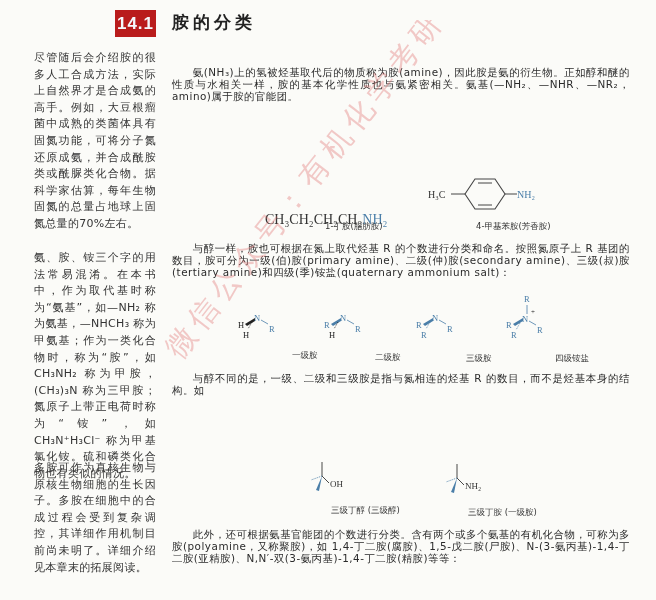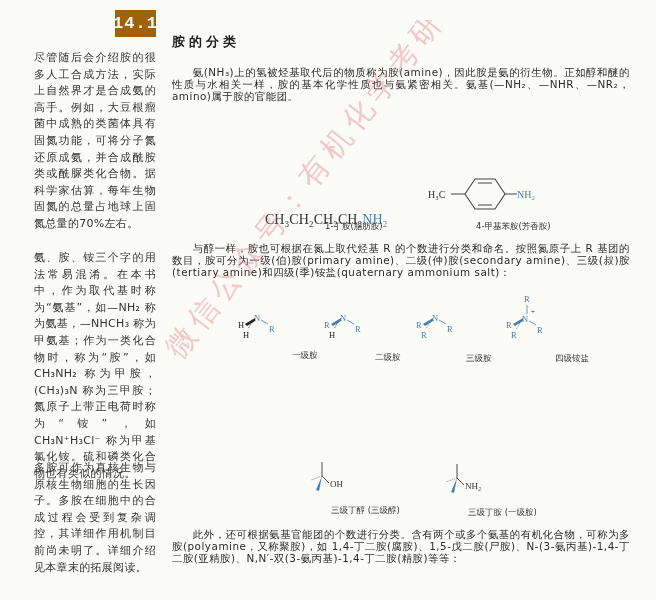--- a/index.html
+++ b/index.html
@@ -5,29 +5,28 @@
   html, body { margin:0; padding:0; }
   body {
     width:656px; height:600px; overflow:hidden; position:relative;
     background:#fbfbf8;
     font-family:"DejaVu Serif", serif;
     color:#2a2a2a;
   }
   .page { position:absolute; inset:0; }
   .sec-badge {
     position:absolute; left:115px; top:10px; width:41px; height:27px;
-    background:#a16207; color:#f4f9fd;
-    font-family:Liberation Mono, monospace; font-size:17px; font-weight:bold;
+    background:#b91c1c; color:#f4f9fd;
+    font-family:Liberation Sans, sans-serif; font-size:17px; font-weight:bold;
     display:flex; align-items:center; justify-content:center; letter-spacing:1px;
   }
   .sec-title {
     position:absolute; left:172px; top:11px;
-    font-size:13px; font-weight:bold; letter-spacing:4px; color:#222;
+    font-size:17px; font-weight:bold; letter-spacing:4px; color:#222;
     font-family:"DejaVu Sans", sans-serif;
-    margin-top:22px;
   }
   .margin-note {
     position:absolute; left:34px; width:122px;
     font-size:11px; line-height:16.6px; color:#333;
     text-align:justify; letter-spacing:0.3px;
     font-family:"DejaVu Sans", sans-serif;
   }
   .main-p {
     position:absolute; left:172px; width:458px;
     font-size:10.4px; line-height:12px; color:#2a2a2a;
@@ -120,20 +119,21 @@
     <text x="6" y="36" font-size="8.5" fill="#4a7ea8">R</text>
     <polygon points="13,32 23,26 23,29 15,34" fill="#4a7ea8"></polygon>
     <text x="22" y="30" font-size="8.5" fill="#4a7ea8">N</text>
     <line x1="29" y1="29" x2="36" y2="33" stroke="#4a7ea8" stroke-width="0.8"></line>
     <text x="37" y="41" font-size="8.5" fill="#4a7ea8">R</text>
     <line x1="20" y1="31" x2="16" y2="38" stroke="#4a7ea8" stroke-width="0.8" stroke-dasharray="1,1"></line>
     <text x="11" y="46" font-size="8.5" fill="#4a7ea8">R</text>
   </svg>
   <div class="chem-label" style="left:507px; top:353px;">四级铵盐</div>
 
+  <div class="main-p" style="top:372px;">与醇不同的是，一级、二级和三级胺是指与氮相连的烃基 R 的数目，而不是烃基本身的结构。如</div>
 
   <svg style="position:absolute; left:305px; top:460px;" width="50" height="34">
     <line x1="17" y1="2" x2="17" y2="16" stroke="#333" stroke-width="0.9"></line>
     <line x1="17" y1="16" x2="24" y2="23" stroke="#333" stroke-width="0.9"></line>
     <line x1="17" y1="16" x2="6" y2="20" stroke="#4a7ea8" stroke-width="0.9" stroke-dasharray="1,1"></line>
     <polygon points="17,16 11,30 14,31" fill="#4a7ea8"></polygon>
     <text x="25" y="27" font-size="9" fill="#333">OH</text>
   </svg>
   <div class="chem-label" style="left:283px; top:505px;">三级丁醇 (三级醇)</div>
 

